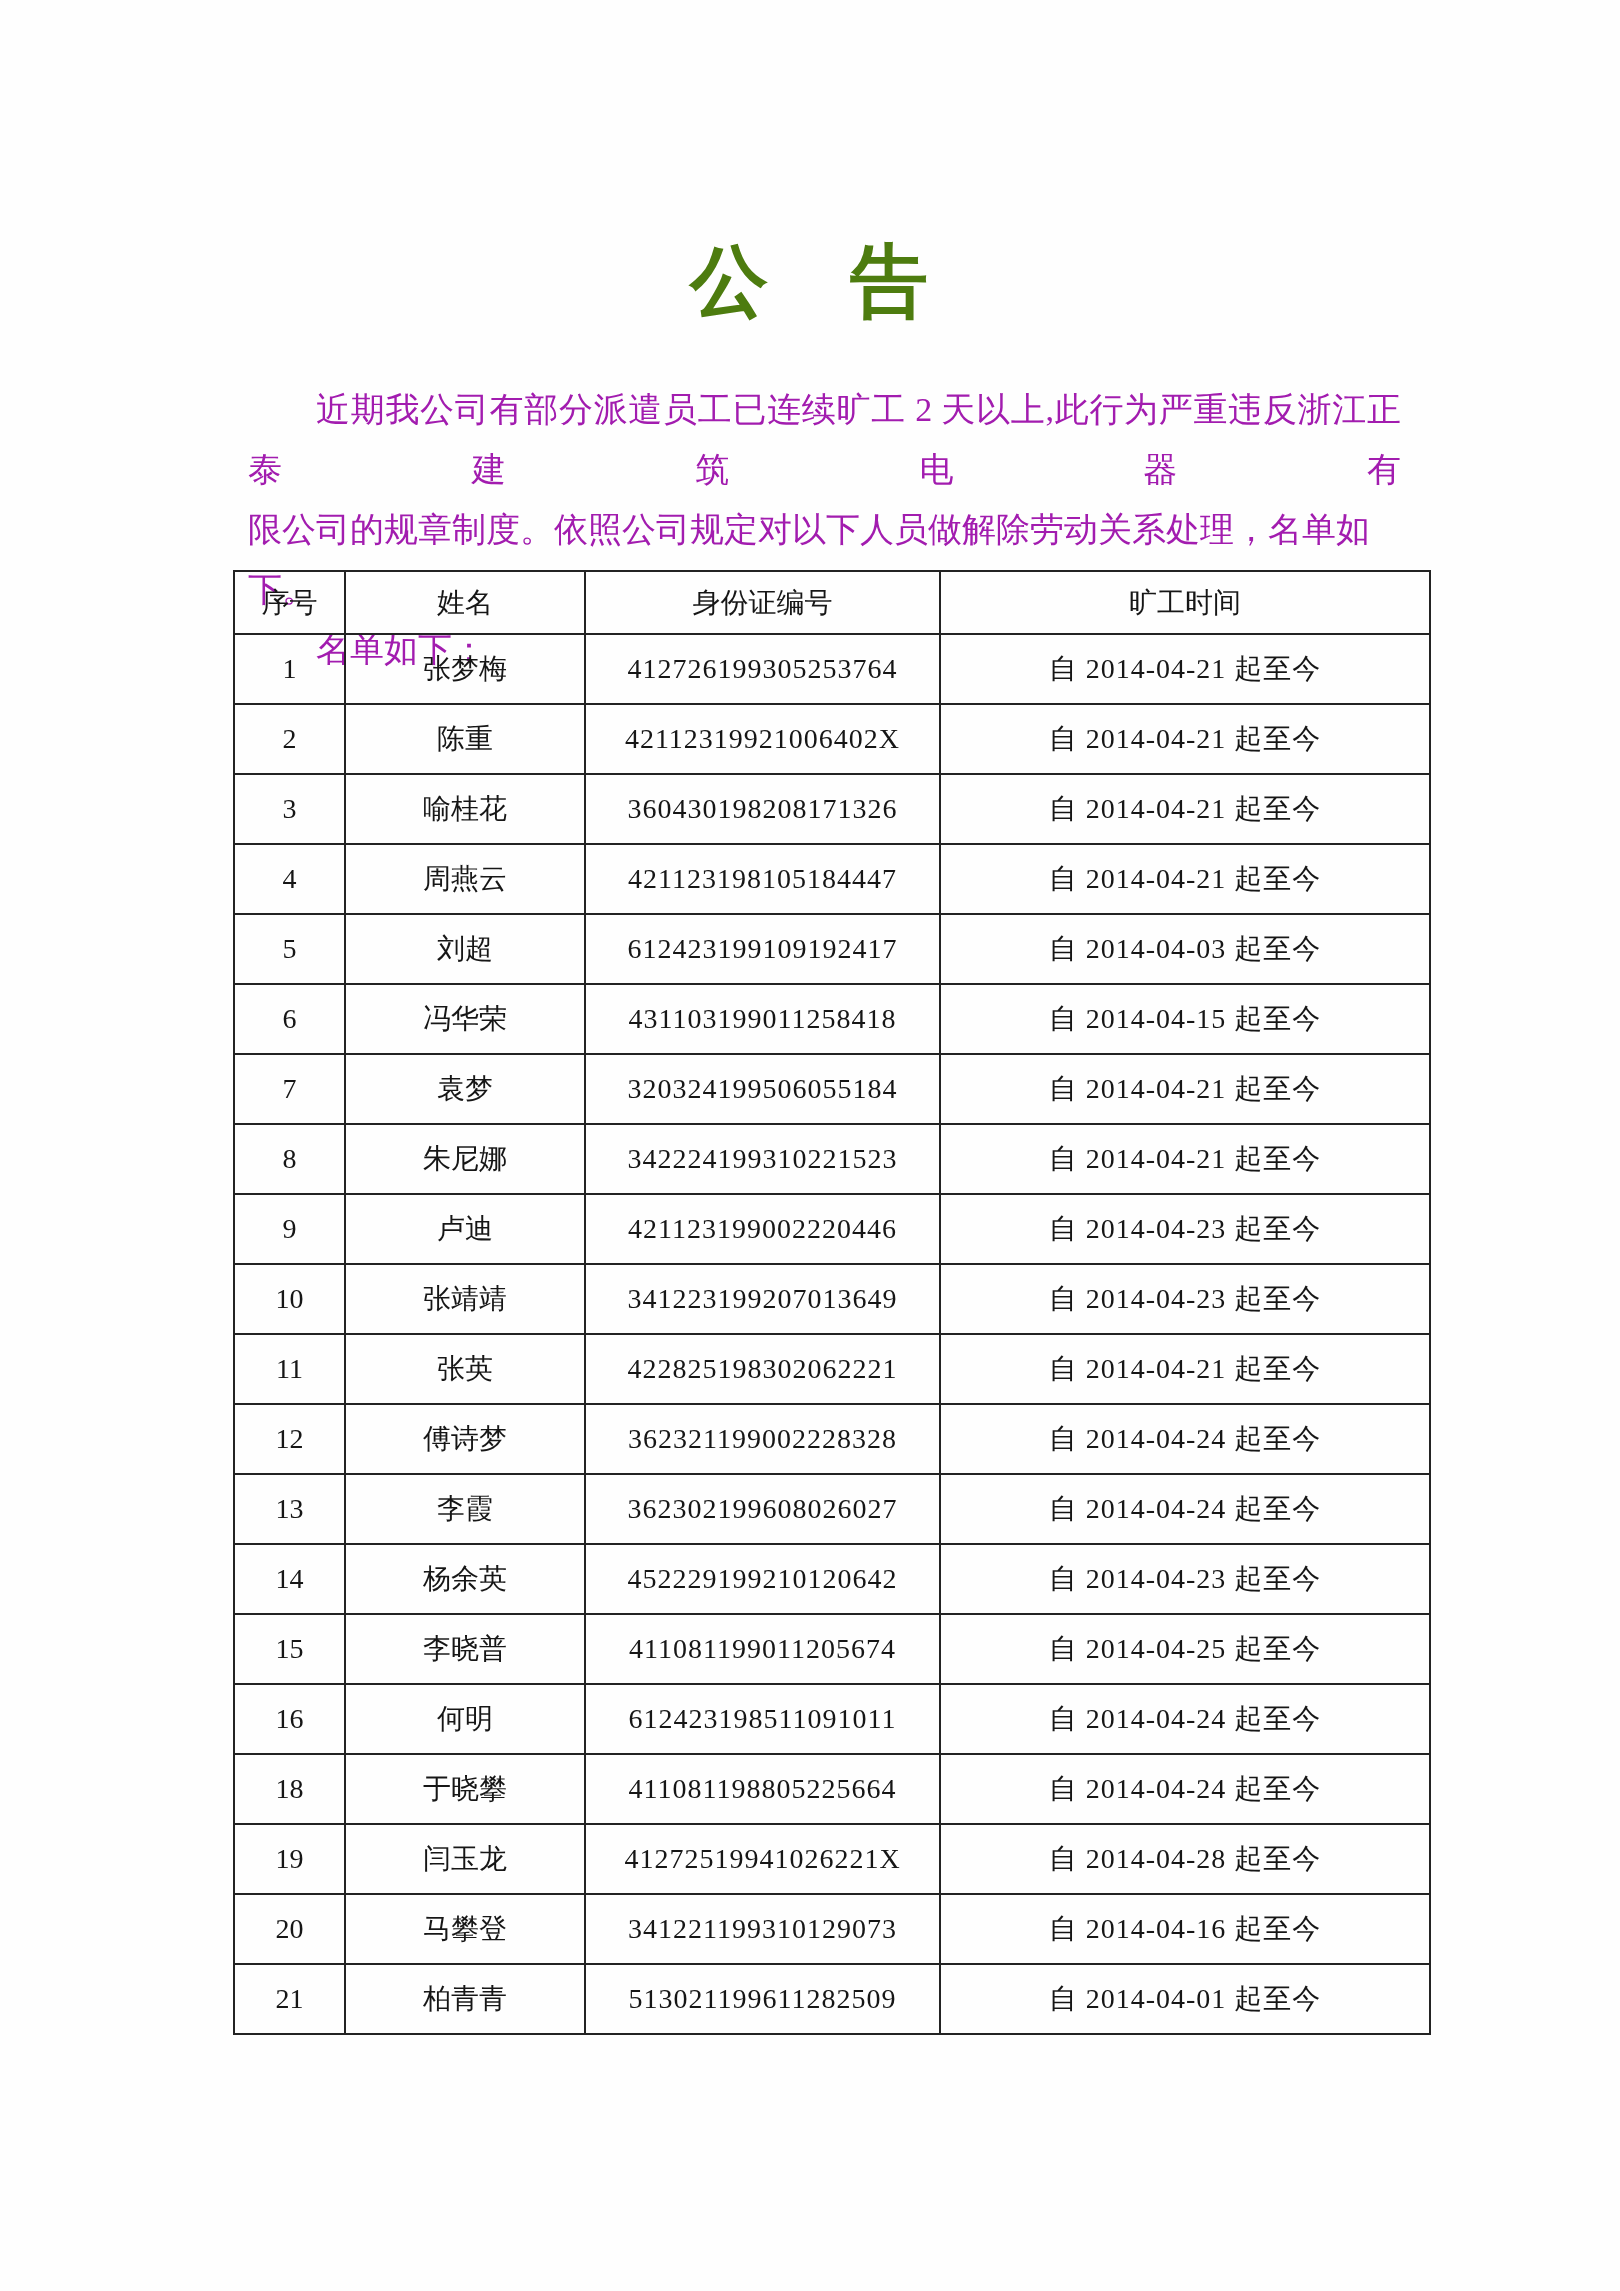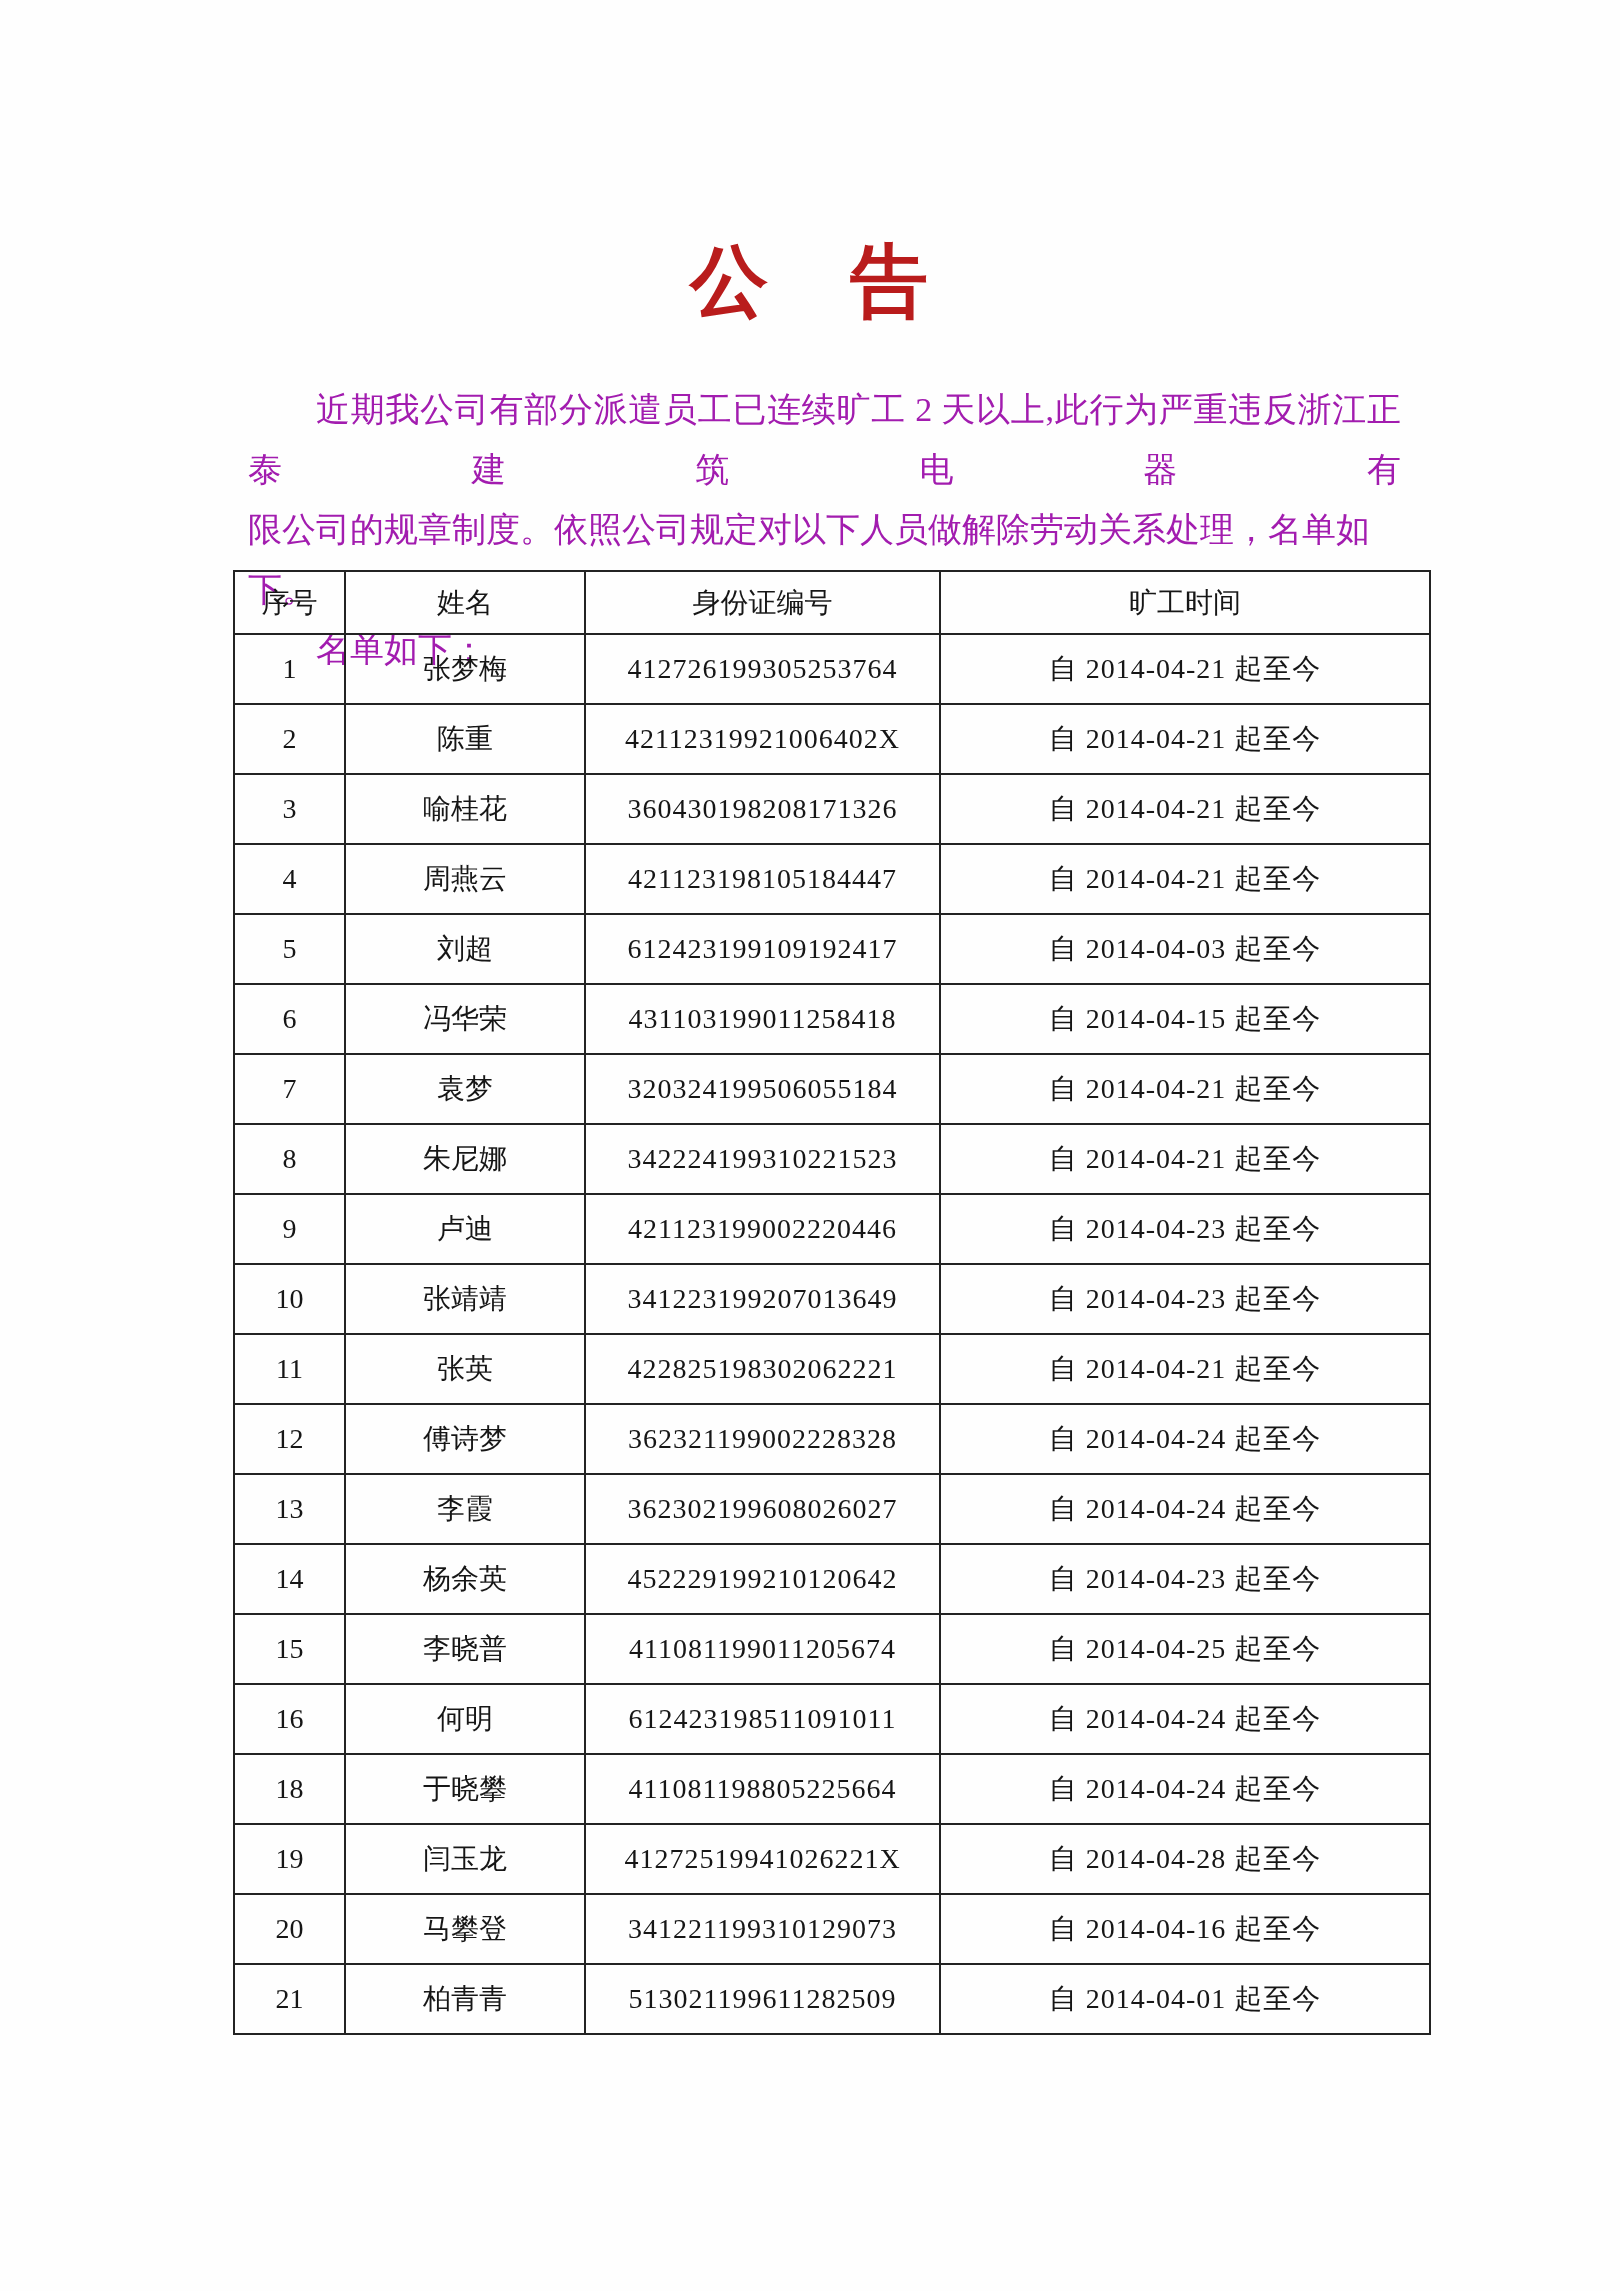--- a/index.html
+++ b/index.html
@@ -20,21 +20,21 @@
   .doc-title {
     position: absolute;
     top: 235px;
     left: 0;
     right: 0;
     margin: 0;
     text-align: center;
     font-size: 78px;
     line-height: 1.2;
     font-weight: bold;
-    color: #b91c1c;
+    color: #4d7c0f;
     letter-spacing: 2px;
   }
   .body-text {
     position: absolute;
     top: 380px;
     left: 248px;
     width: 1153px;
     font-size: 34px;
     line-height: 60px;
     color: #a21caf;

